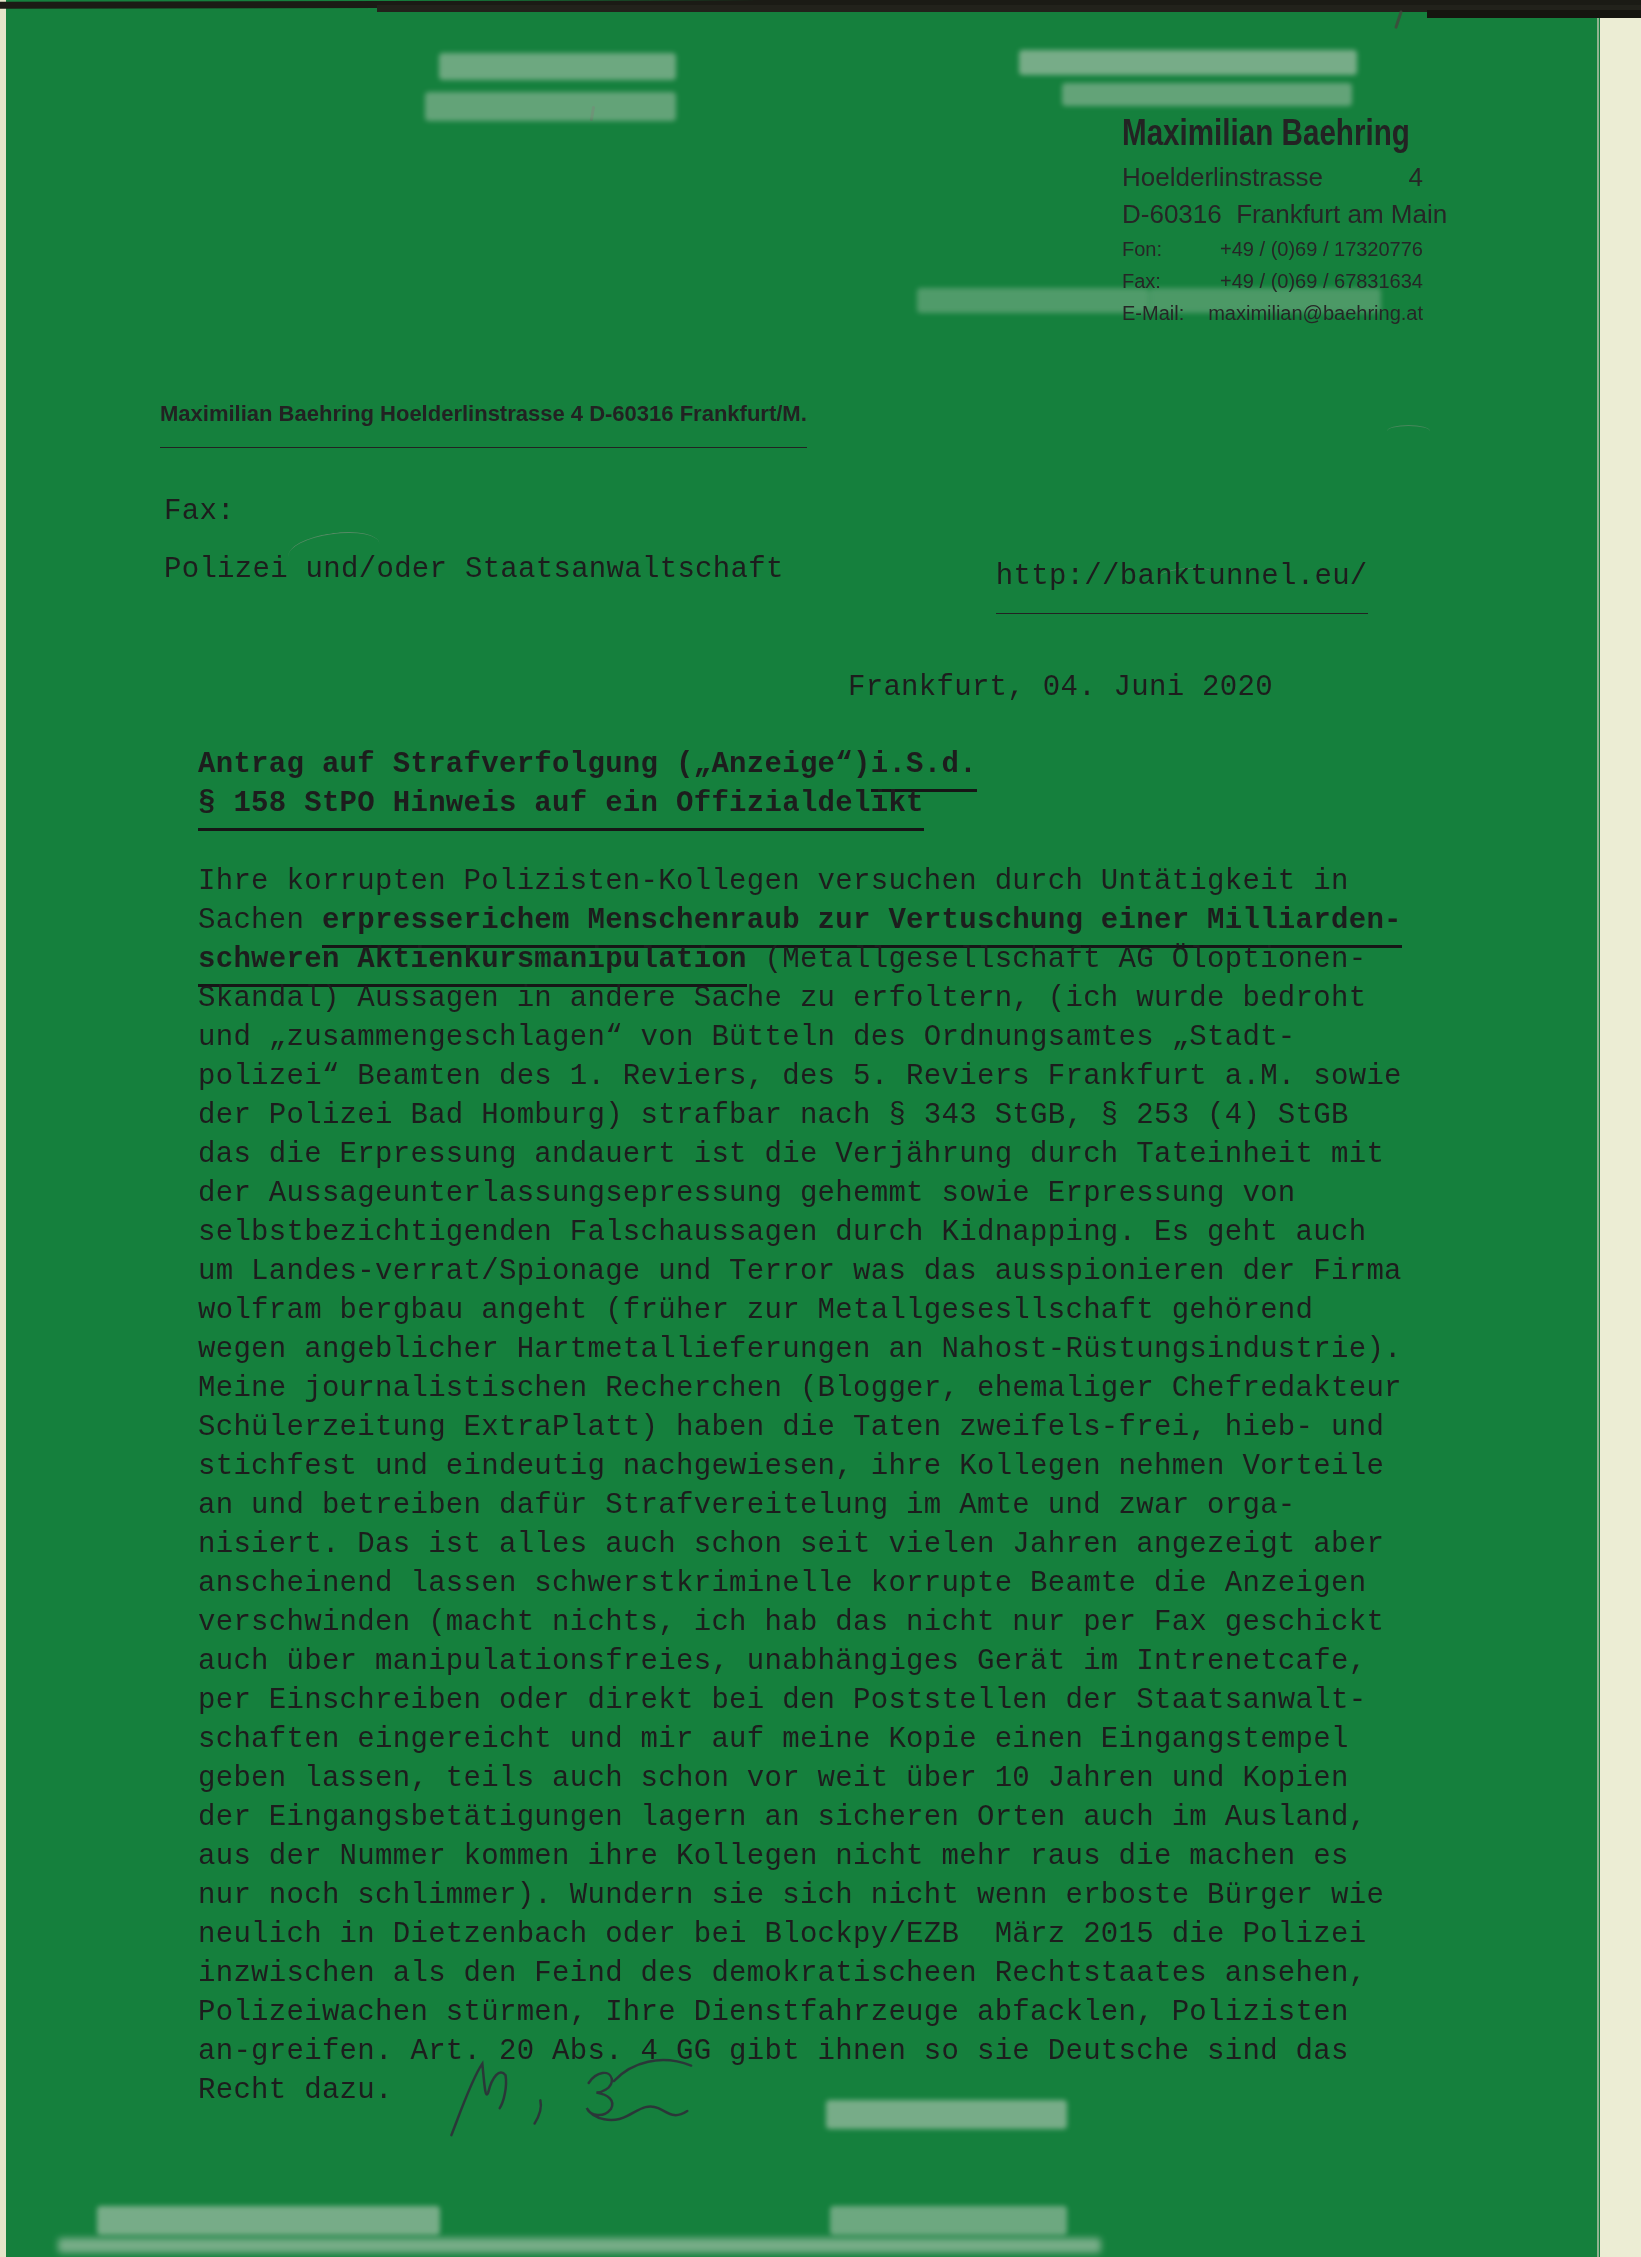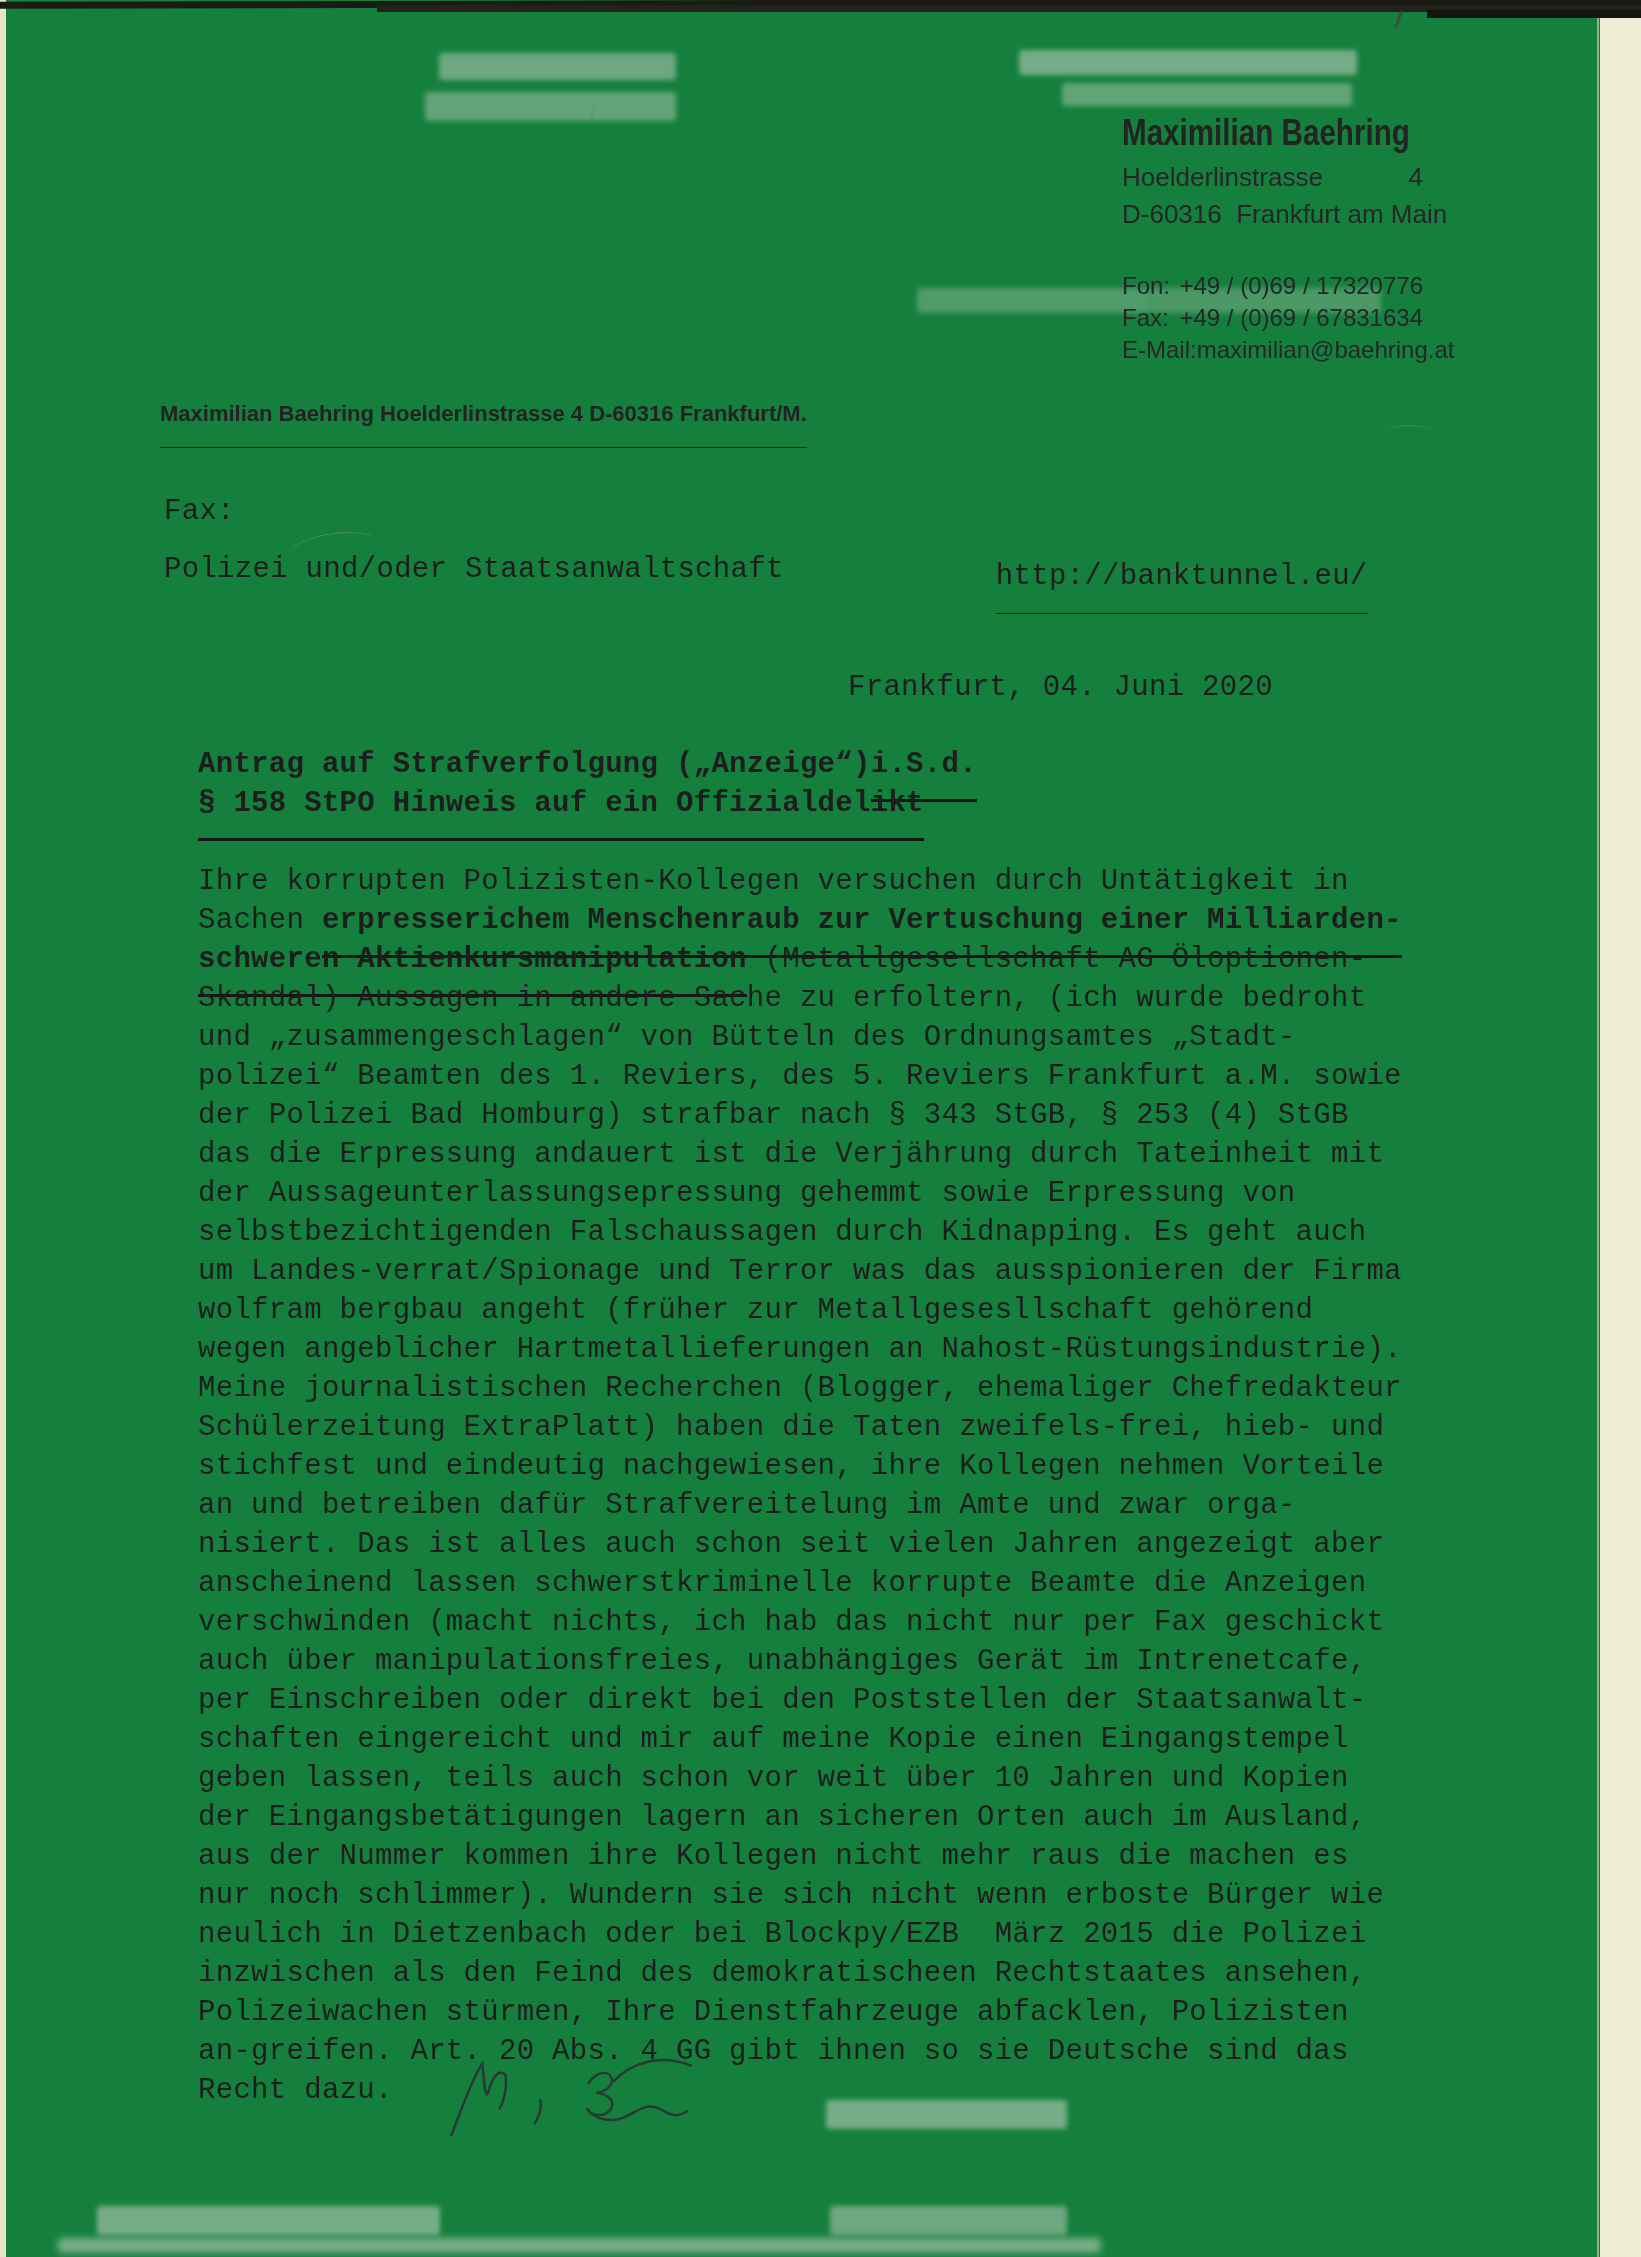--- a/index.html
+++ b/index.html
@@ -22,36 +22,36 @@
   .mark{position:absolute;border-top:1.9px solid #93938a;border-radius:50%;opacity:.5;}
   .tick{position:absolute;width:2.9px;background:#44443c;border-radius:1.9px;}
   
   .sans{font-family:"Liberation Sans","DejaVu Sans",sans-serif;}
   .mono{font-family:"Liberation Mono","DejaVu Sans Mono",monospace;font-size:29px;letter-spacing:0.3px;line-height:39px;white-space:pre;}
   
   .letterhead{position:absolute;left:1122px;top:112px;width:301px;}
   .lh-name{position:absolute;left:0;top:0;width:386px;font-size:37px;font-weight:700;color:#232323;transform:scaleX(.8);transform-origin:left top;white-space:pre;}
   .lh-row{position:absolute;left:0;width:301px;display:flex;justify-content:space-between;font-size:26px;color:#262626;white-space:pre;}
   .lh-city{display:block;}
-  .lh-contact{font-size:24px;margin-top:34px;}
+  .lh-contact{font-size:20px;}
   
   .return-line{position:absolute;left:160px;top:401px;font-size:22px;font-weight:700;color:#222;
     border-bottom:1.9px solid #222;padding-bottom:20px;white-space:pre;}
   .fax-label{position:absolute;left:164px;top:492px;}
   .url{position:absolute;left:925px;top:518px;}
   .url span{border-bottom:1.9px solid #222;padding-bottom:20px;text-align:right;}
   .recipient1{position:absolute;left:164px;top:550px;}
   .recipient2{position:absolute;left:164px;top:589px;font-weight:700;}
   .dateline{position:absolute;left:848px;top:668px;}
   
   .subject{position:absolute;left:198px;top:745px;font-weight:700;}
   .body-text{position:absolute;left:198px;top:862px;}
   .subject div,.body-text div{height:39px;}
   .b{font-weight:700;}
-  .u{border-bottom:3.9px solid #161616;padding-bottom:18px;}
+  .u{border-bottom:3.9px solid #161616;padding-bottom:8px;}
   .signature{position:absolute;left:434px;top:2050px;opacity:.88;}
 </style>
 </head>
 <body>
 
 <div class="page">
 
   <div class="edge-left"></div>
   <div class="edge-right"></div>
   <div class="scanline-right"></div>

